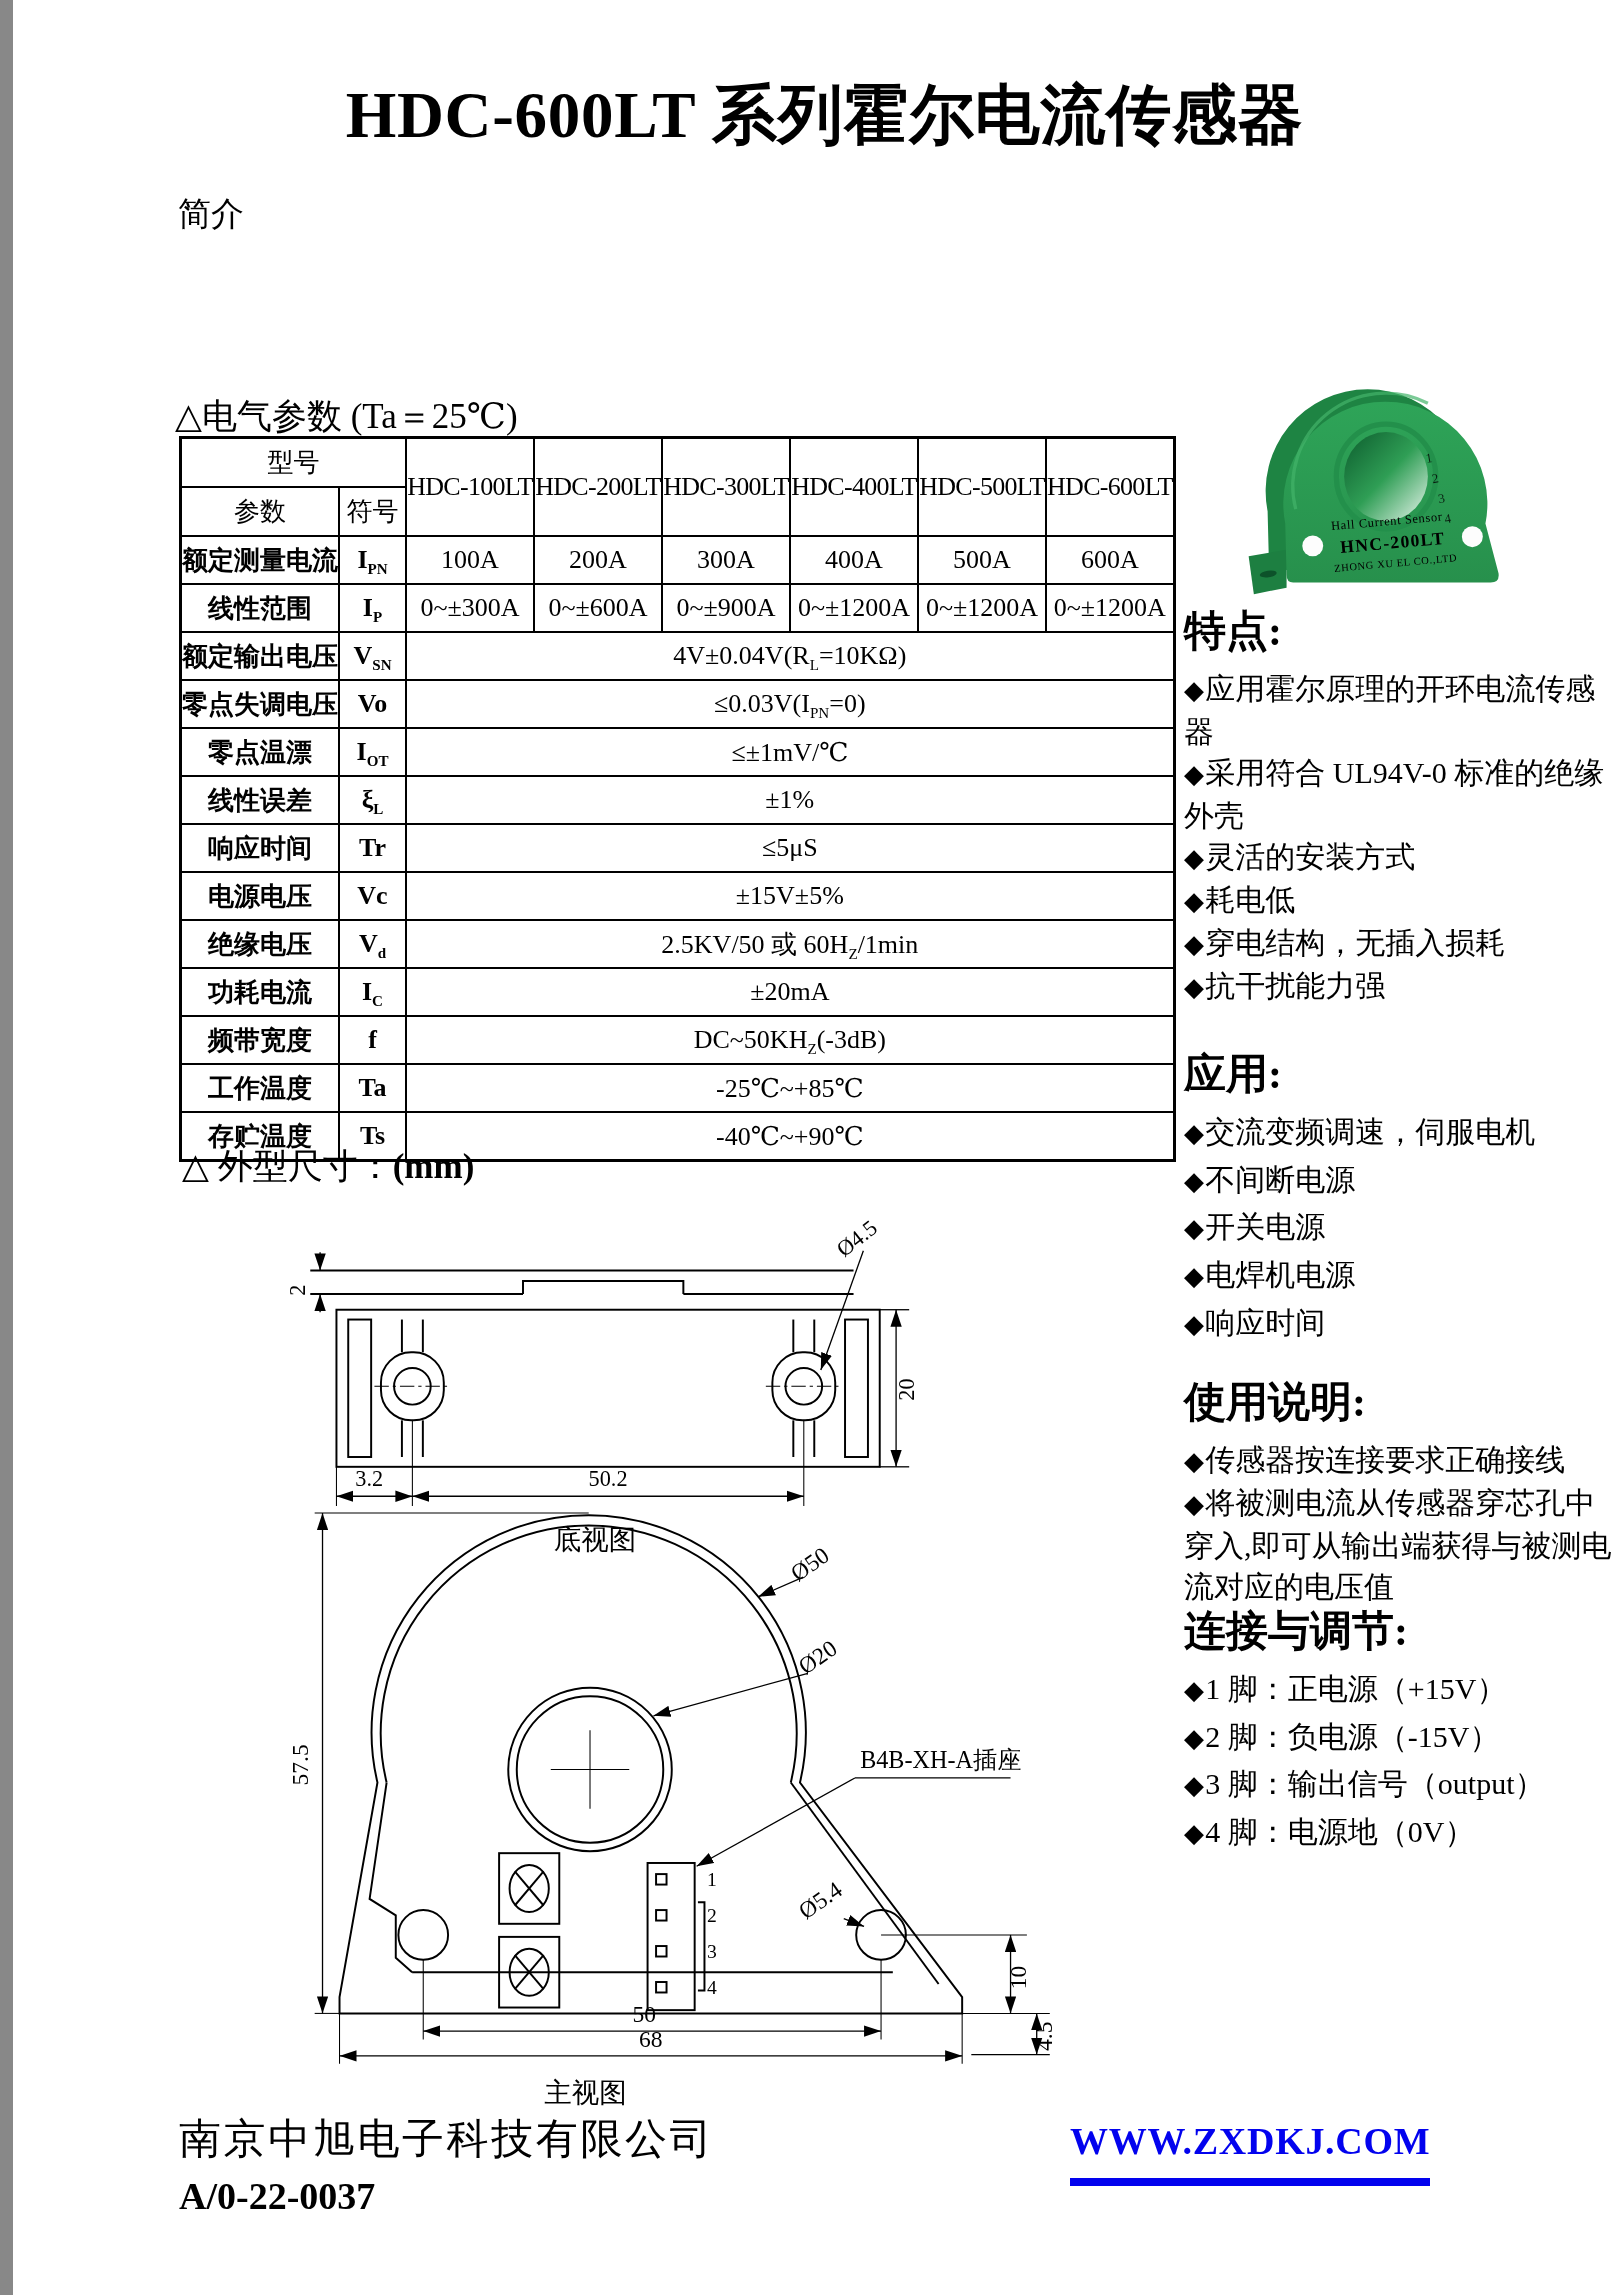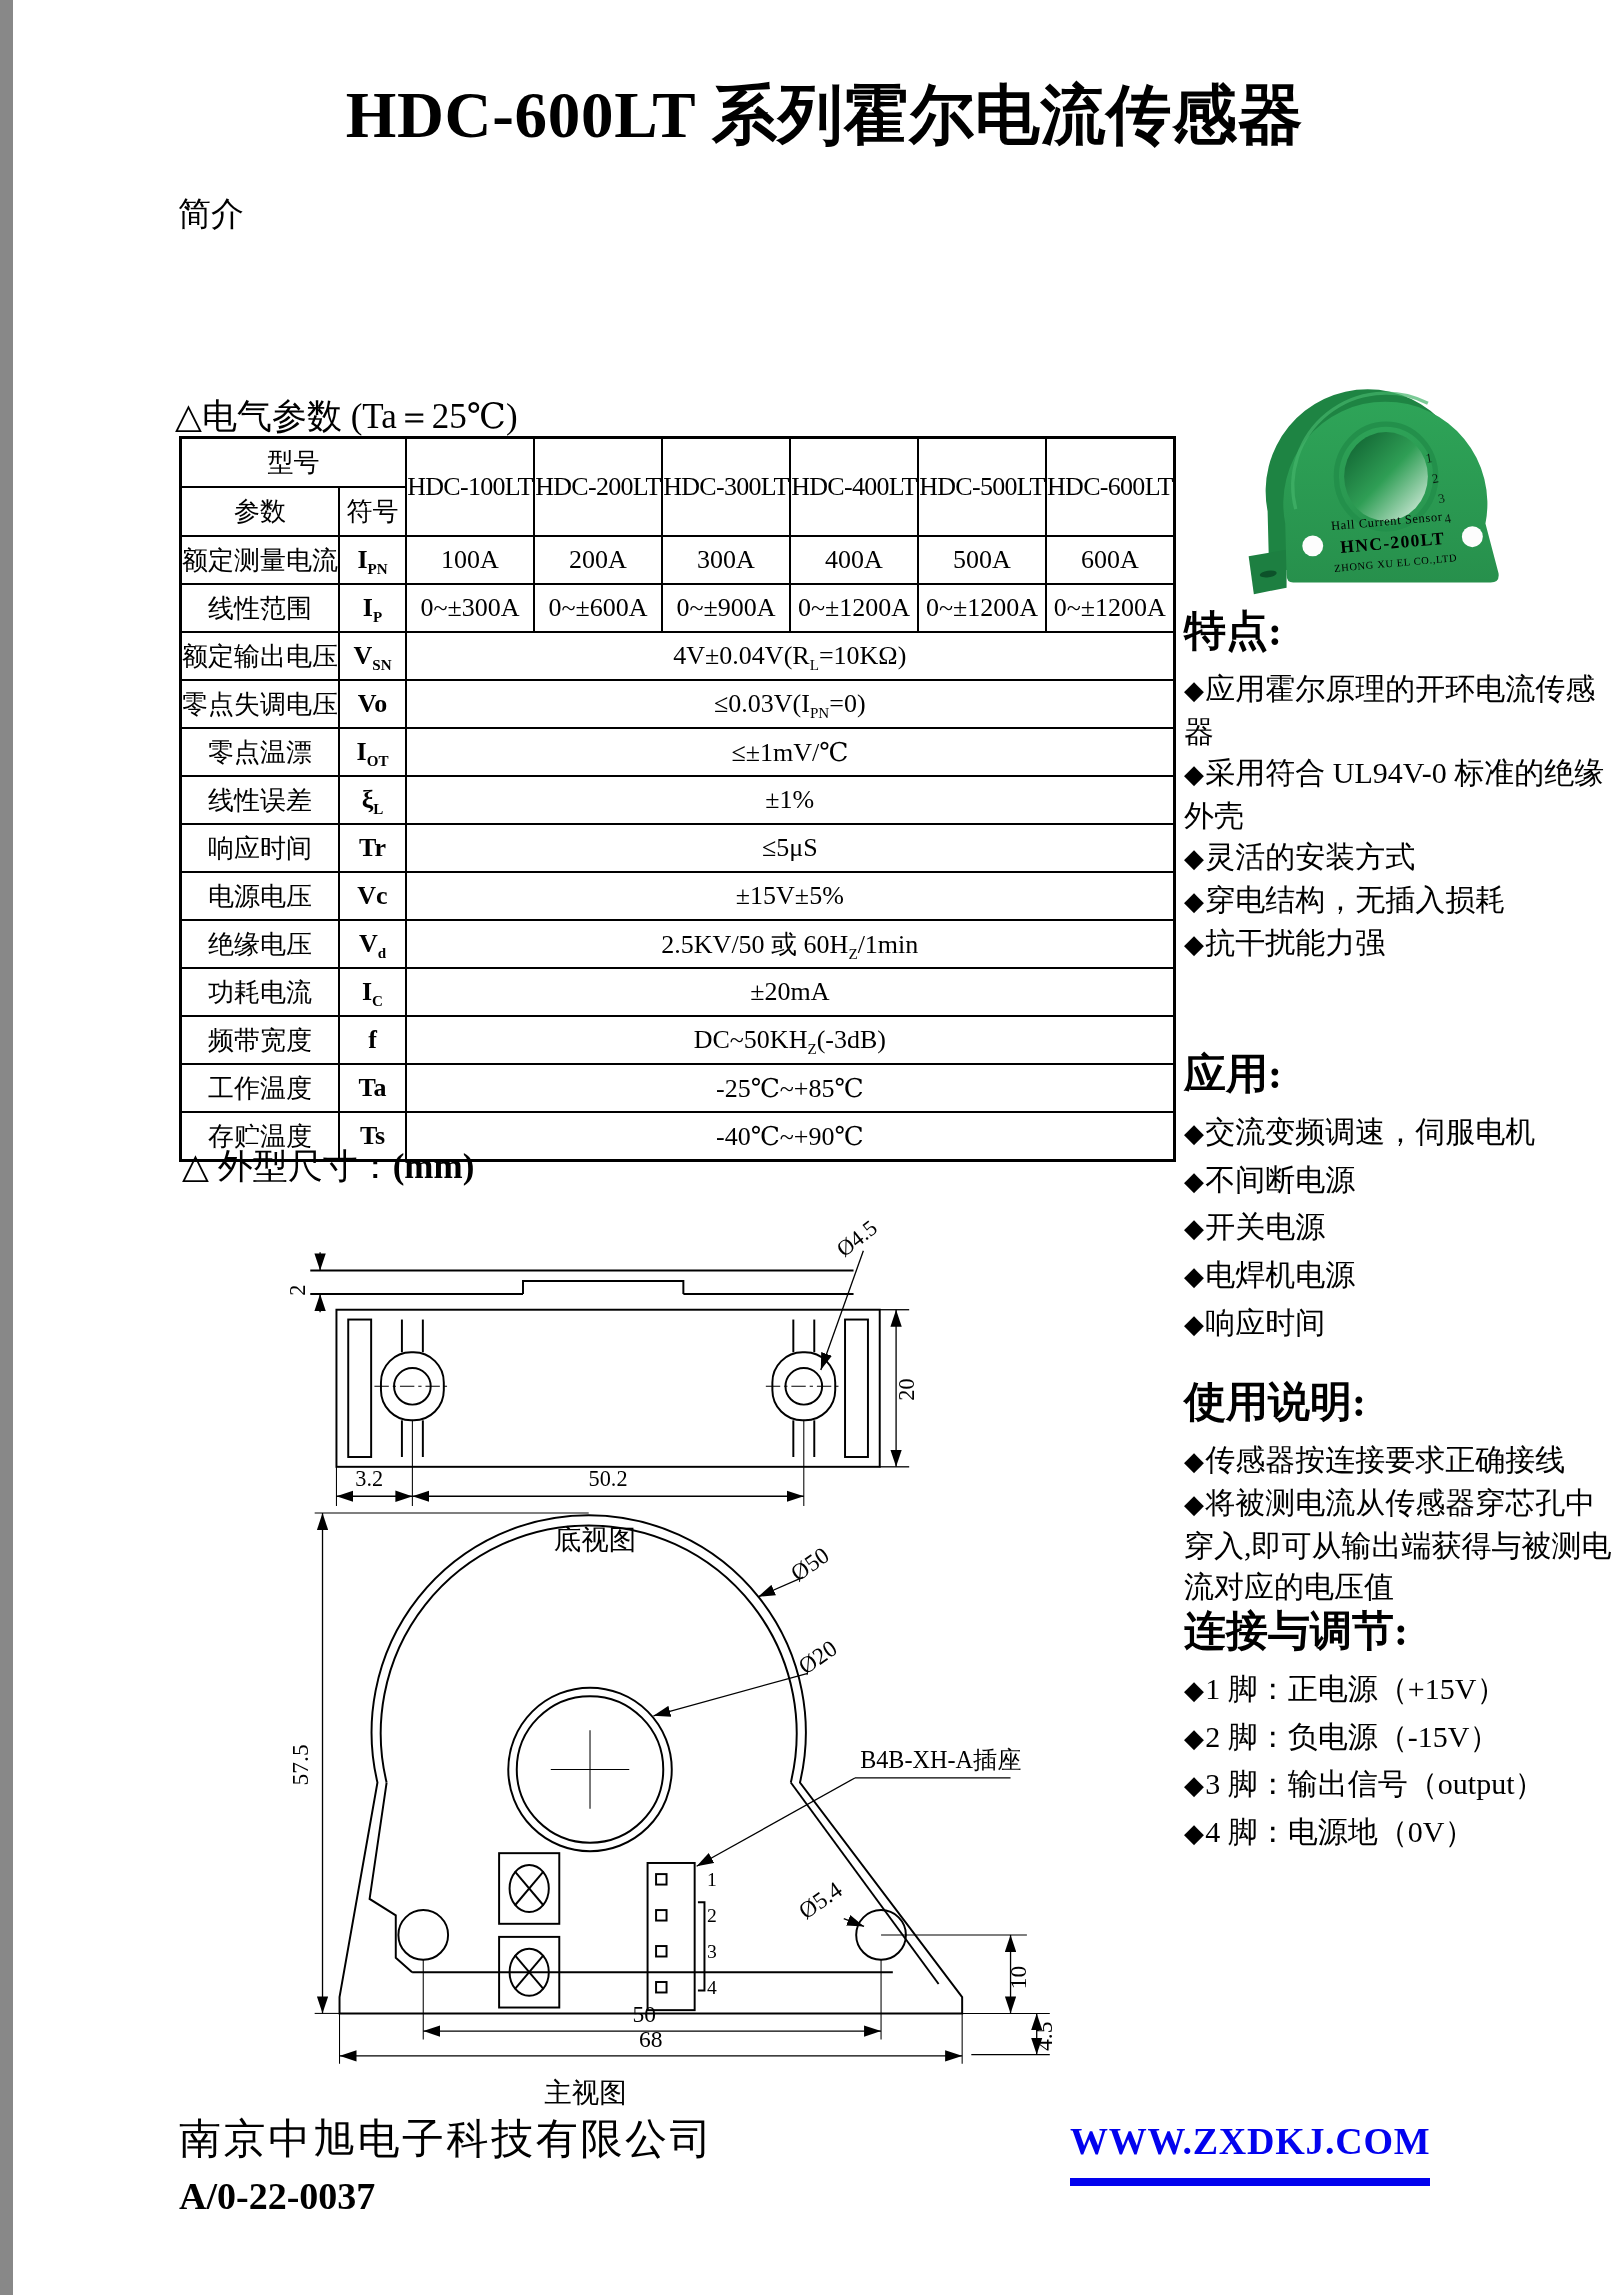--- a/index.html
+++ b/index.html
@@ -12,21 +12,21 @@
            line-height:62px;text-indent:62px;letter-spacing:0.7px;}
   .elec-h{position:absolute;top:393px;left:162px;font-size:35px;}
   .ptable{position:absolute;top:436px;left:166px;border-collapse:collapse;table-layout:fixed;
           border:3.3px solid #000;}
   .ptable td{border:2.6px solid #000;text-align:center;vertical-align:middle;font-size:26px;
              height:46px;padding:0;overflow:hidden;}
   .hr1 td,.hr2 td{height:47px;}
   .corner{text-align:right;padding-right:51px;}
   .ph{text-align:left;padding-left:6.5px;}
   .model{font-size:25px;letter-spacing:-0.7px;white-space:nowrap;}
-  .lbl{text-align:left;padding-left:3.9px;font-size:25px;white-space:nowrap;}
+  .lbl{text-align:left;padding-left:3.9px;font-size:25px;white-space:nowrap;font-weight:bold;}
   .sym{font-weight:bold;font-size:30px;}
   .sym sub,.val sub{font-size:58%;line-height:0;}
   .val{font-size:26px;}
   .photo{position:absolute;left:1199px;top:326px;}
   .side{position:absolute;left:1171px;width:433px;}
   .side-h{font-size:42px;font-weight:bold;margin:0 0 9.2px 0;}
   .s-item{font-size:30px;line-height:41px;}
   .spread .s-item{margin-bottom:4.6px;}
   .blt{font-family:"DejaVu Sans","Liberation Sans",sans-serif;font-size:26px;margin-right:1.3px;}
   #features{top:603px;}
@@ -195,20 +195,21 @@
         <text x="278" y="368" font-size="16" letter-spacing="1">ZHONG XU EL CO.,LTD</text>
       </g>
     </svg>
   </div>
 
   <div class="side" id="features">
     <div class="side-h">特点:</div>
     <div class="s-item"><span class="blt">◆</span><span>应用霍尔原理的开环电流传感器</span></div>
     <div class="s-item"><span class="blt">◆</span><span>采用符合 UL94V-0 标准的绝缘外壳</span></div>
     <div class="s-item"><span class="blt">◆</span><span>灵活的安装方式</span></div>
+    <div class="s-item"><span class="blt">◆</span><span>耗电低</span></div>
     <div class="s-item"><span class="blt">◆</span><span>穿电结构，无插入损耗</span></div>
     <div class="s-item"><span class="blt">◆</span><span>抗干扰能力强</span></div>
   </div>
 
   <div class="side spread" id="applications">
     <div class="side-h">应用:</div>
     <div class="s-item"><span class="blt">◆</span><span>交流变频调速，伺服电机</span></div>
     <div class="s-item"><span class="blt">◆</span><span>不间断电源</span></div>
     <div class="s-item"><span class="blt">◆</span><span>开关电源</span></div>
     <div class="s-item"><span class="blt">◆</span><span>电焊机电源</span></div>

